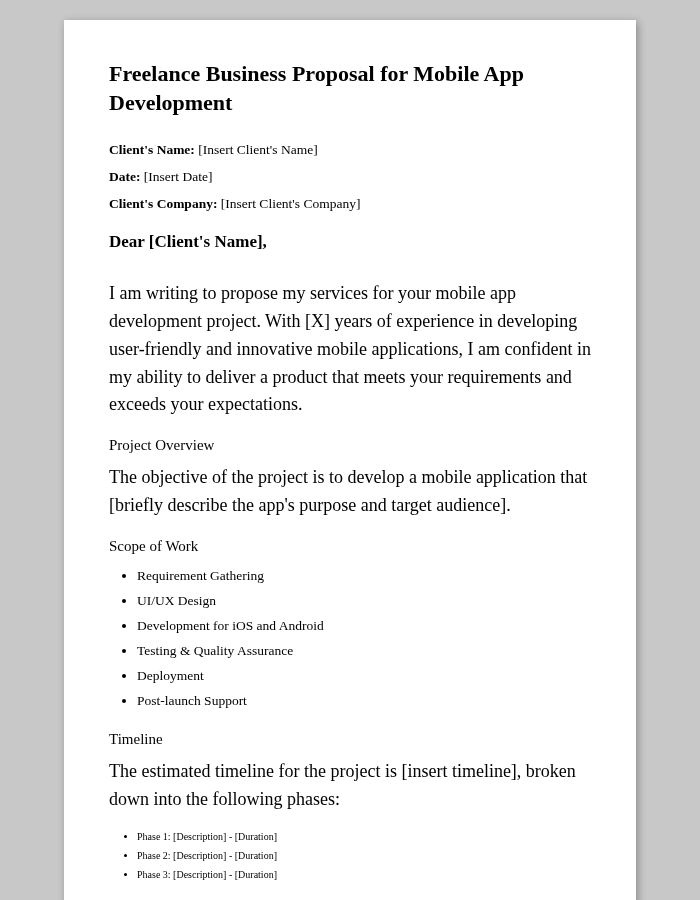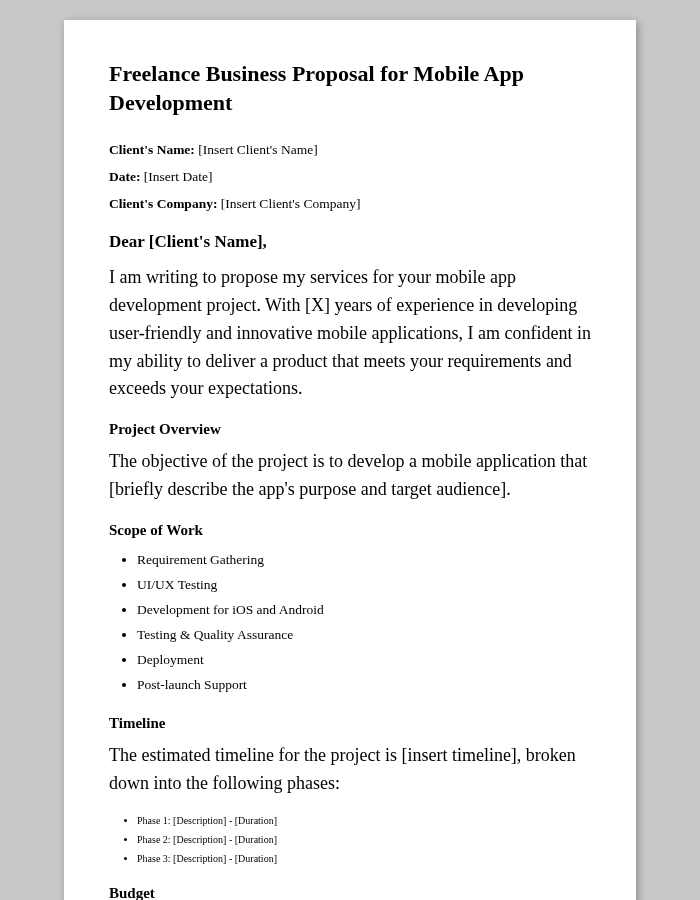--- a/index.html
+++ b/index.html
@@ -41,32 +41,32 @@
     }
 
     .meta-label {
       font-weight: bold;
     }
 
     .greeting {
       font-size: 17px;
       font-weight: bold;
       margin-top: 18px;
-      margin-bottom: 12px;
+      margin-bottom: 28px;
     }
 
     .body-text {
       font-size: 18px;
       line-height: 1.55;
       margin-bottom: 14px;
     }
 
     .section-heading {
       font-size: 15px;
-      font-weight: bold;
+      font-weight: normal;
       margin-top: 18px;
       margin-bottom: 10px;
     }
 
     .scope-list {
       list-style: disc;
       padding-left: 28px;
       font-size: 13.5px;
       line-height: 1.7;
     }
@@ -114,21 +114,21 @@
   <p class="body-text">I am writing to propose my services for your mobile app development project. With [X] years of experience in developing user-friendly and innovative mobile applications, I am confident in my ability to deliver a product that meets your requirements and exceeds your expectations.</p>
 
   <h2 class="section-heading">Project Overview</h2>
 
   <p class="body-text">The objective of the project is to develop a mobile application that [briefly describe the app's purpose and target audience].</p>
 
   <h2 class="section-heading">Scope of Work</h2>
 
   <ul class="scope-list">
     <li>Requirement Gathering</li>
-    <li>UI/UX Testing</li>
+    <li>UI/UX Design</li>
     <li>Development for iOS and Android</li>
     <li>Testing &amp; Quality Assurance</li>
     <li>Deployment</li>
     <li>Post-launch Support</li>
   </ul>
 
   <h2 class="section-heading">Timeline</h2>
 
   <p class="body-text">The estimated timeline for the project is [insert timeline], broken down into the following phases:</p>
 

